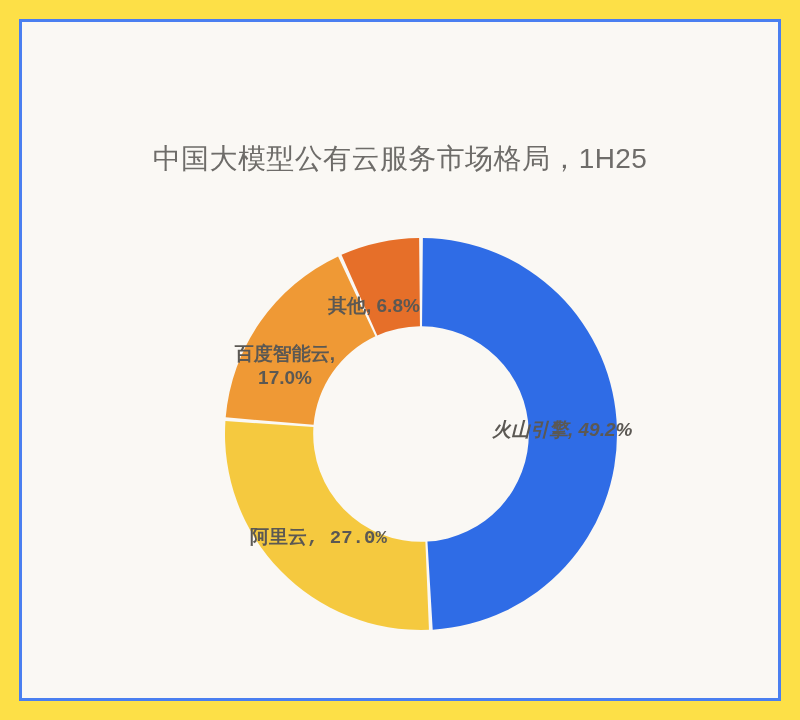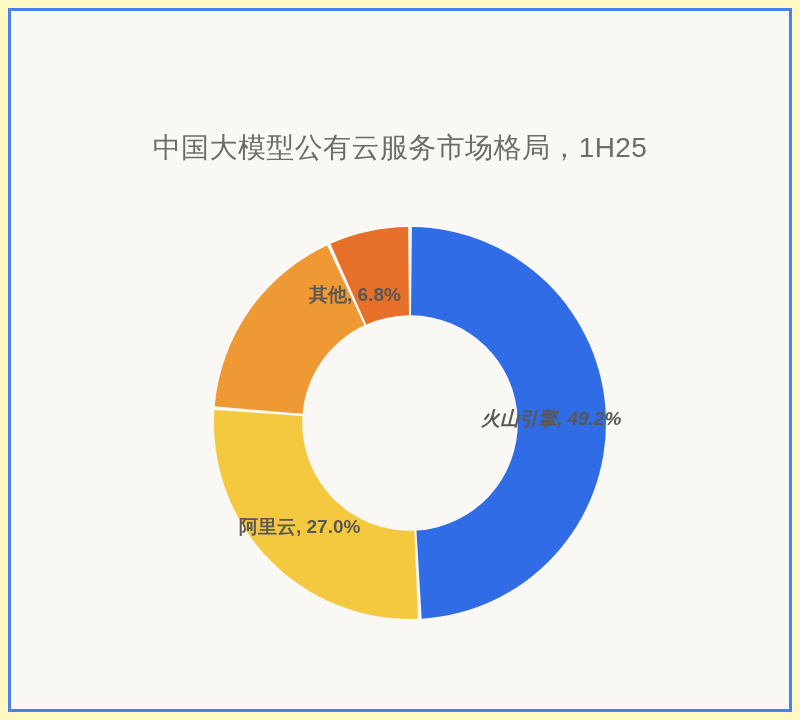--- a/index.html
+++ b/index.html
@@ -12,22 +12,22 @@
     height: 720px;
     overflow: hidden;
     font-family: "Liberation Sans", "DejaVu Sans", sans-serif;
   }
 
   #slide {
     position: relative;
     width: 800px;
     height: 720px;
     box-sizing: border-box;
-    background: #fef9c3;
-    padding: 8px;
+    background: #fde047;
+    padding: 19px;
   }
 
   #frame {
     position: relative;
     width: 100%;
     height: 100%;
     box-sizing: border-box;
     border: 3px solid #4a7ff0;
     background: #faf8f4;
     overflow: hidden;
@@ -74,29 +74,30 @@
   #label-huoshan {
     left: 470px;
     top: 396px;
     text-align: left;
     font-style: italic;
   }
   #label-aliyun {
     left: 228px;
     top: 504px;
     text-align: center;
+    font-family: Liberation Mono, monospace;
   }
   #label-baidu {
     left: 208px;
     top: 320px;
     width: 110px;
     text-align: center;
   }
   #label-qita {
-    left: 298px;
+    left: 306px;
     top: 272px;
     text-align: center;
   }
 
   #source-note {
     position: absolute;
     left: 45px;
     bottom: 26px;
     font-size: 17px;
     font-weight: 600;
@@ -121,18 +122,20 @@
             <path d="M 203.7075827735583 395.3605356500452 A 196 196 0 0 1 316.0738218947346 234.40706944009906 L 353.390602042104 314.3238881920545 A 107.80000000000001 107.80000000000001 0 0 0 291.58917052545706 402.8482946075249 Z" fill="#ef9935"></path>
             <path d="M 319.4984342391736 232.84782713688065 A 196 196 0 0 1 397.1185639613695 216.0090303140664 L 397.96521017875324 304.20496667273653 A 107.80000000000001 107.80000000000001 0 0 0 355.2741388315455 313.46630492528436 Z" fill="#e66f29"></path>
           </g>
       </svg>
     </div>
 
     <div class="slice-label" id="label-huoshan">火山引擎, 49.2%</div>
 
     <div class="slice-label" id="label-aliyun">阿里云, 27.0%</div>
 
+    <div class="slice-label two-line" id="label-baidu">百度智能云,
+17.0%</div>
 
     <div class="slice-label" id="label-qita">其他, 6.8%</div>
 
 
   </div>
 </div>
 
 </body></html>

